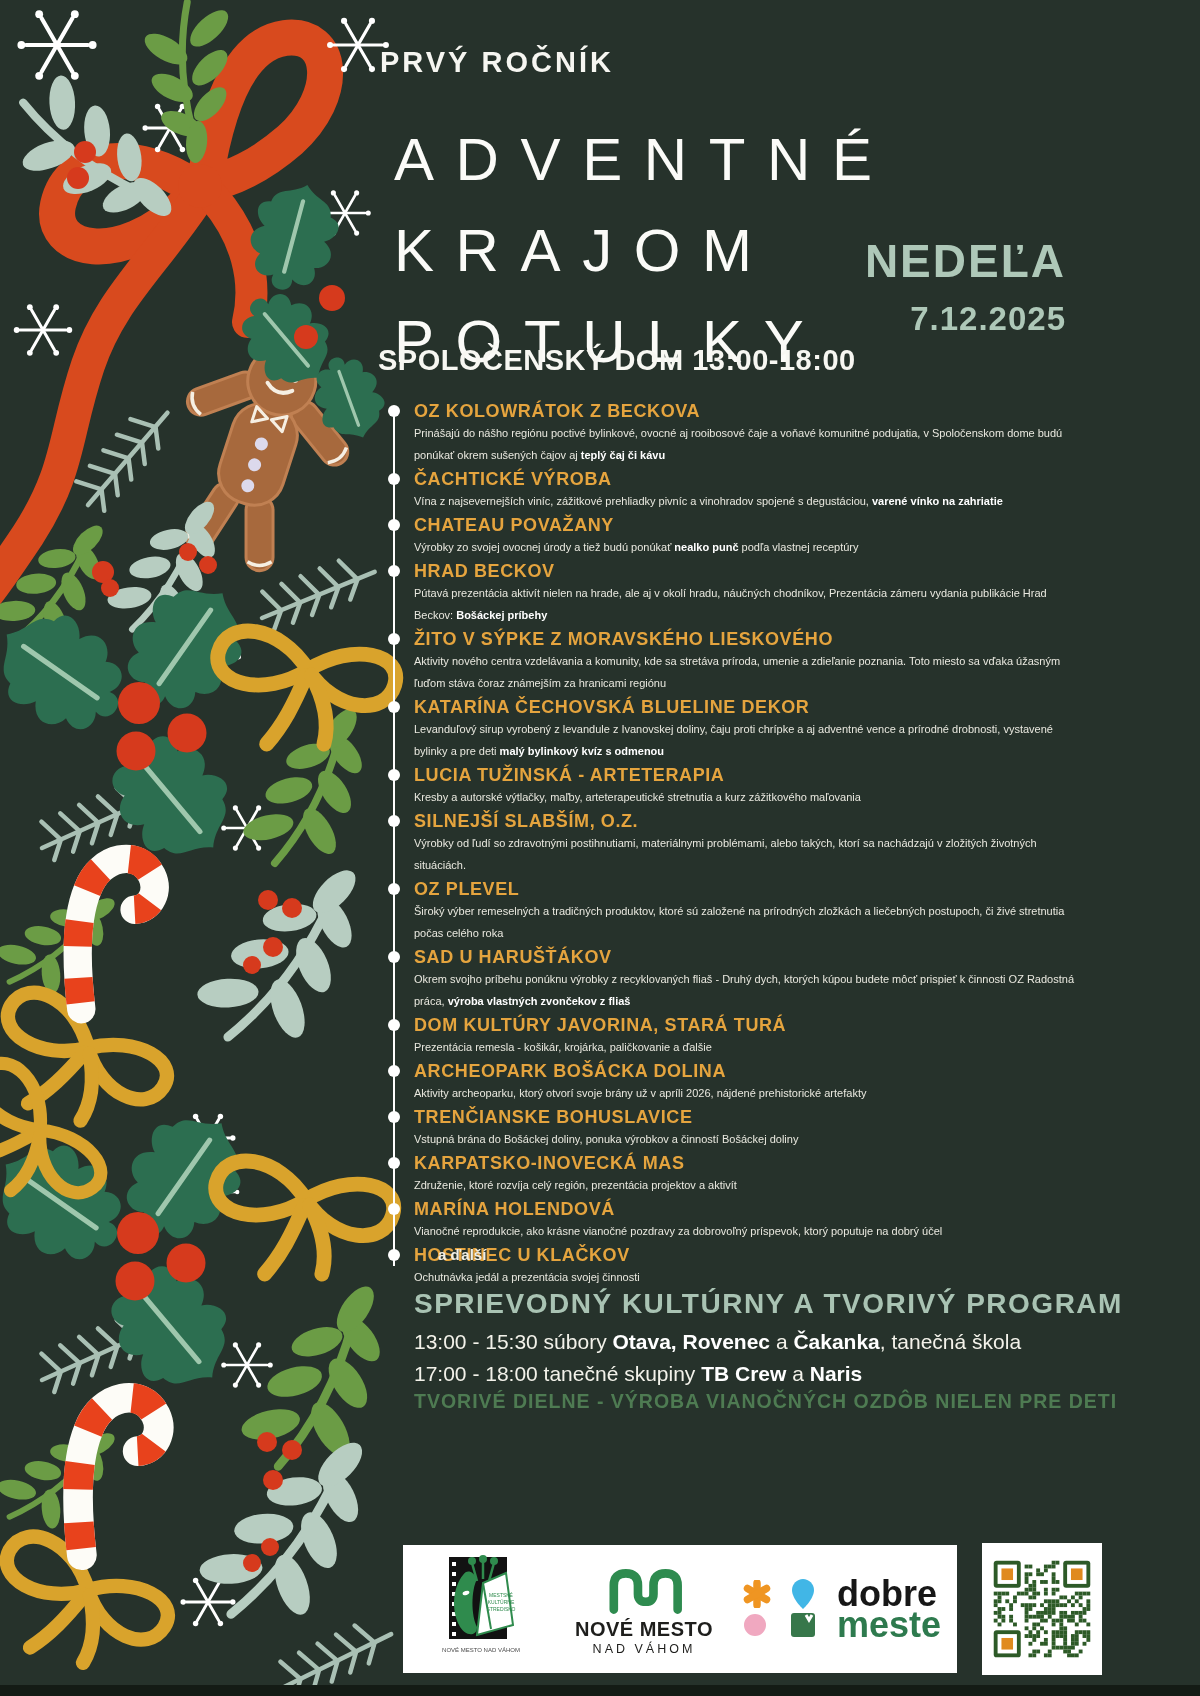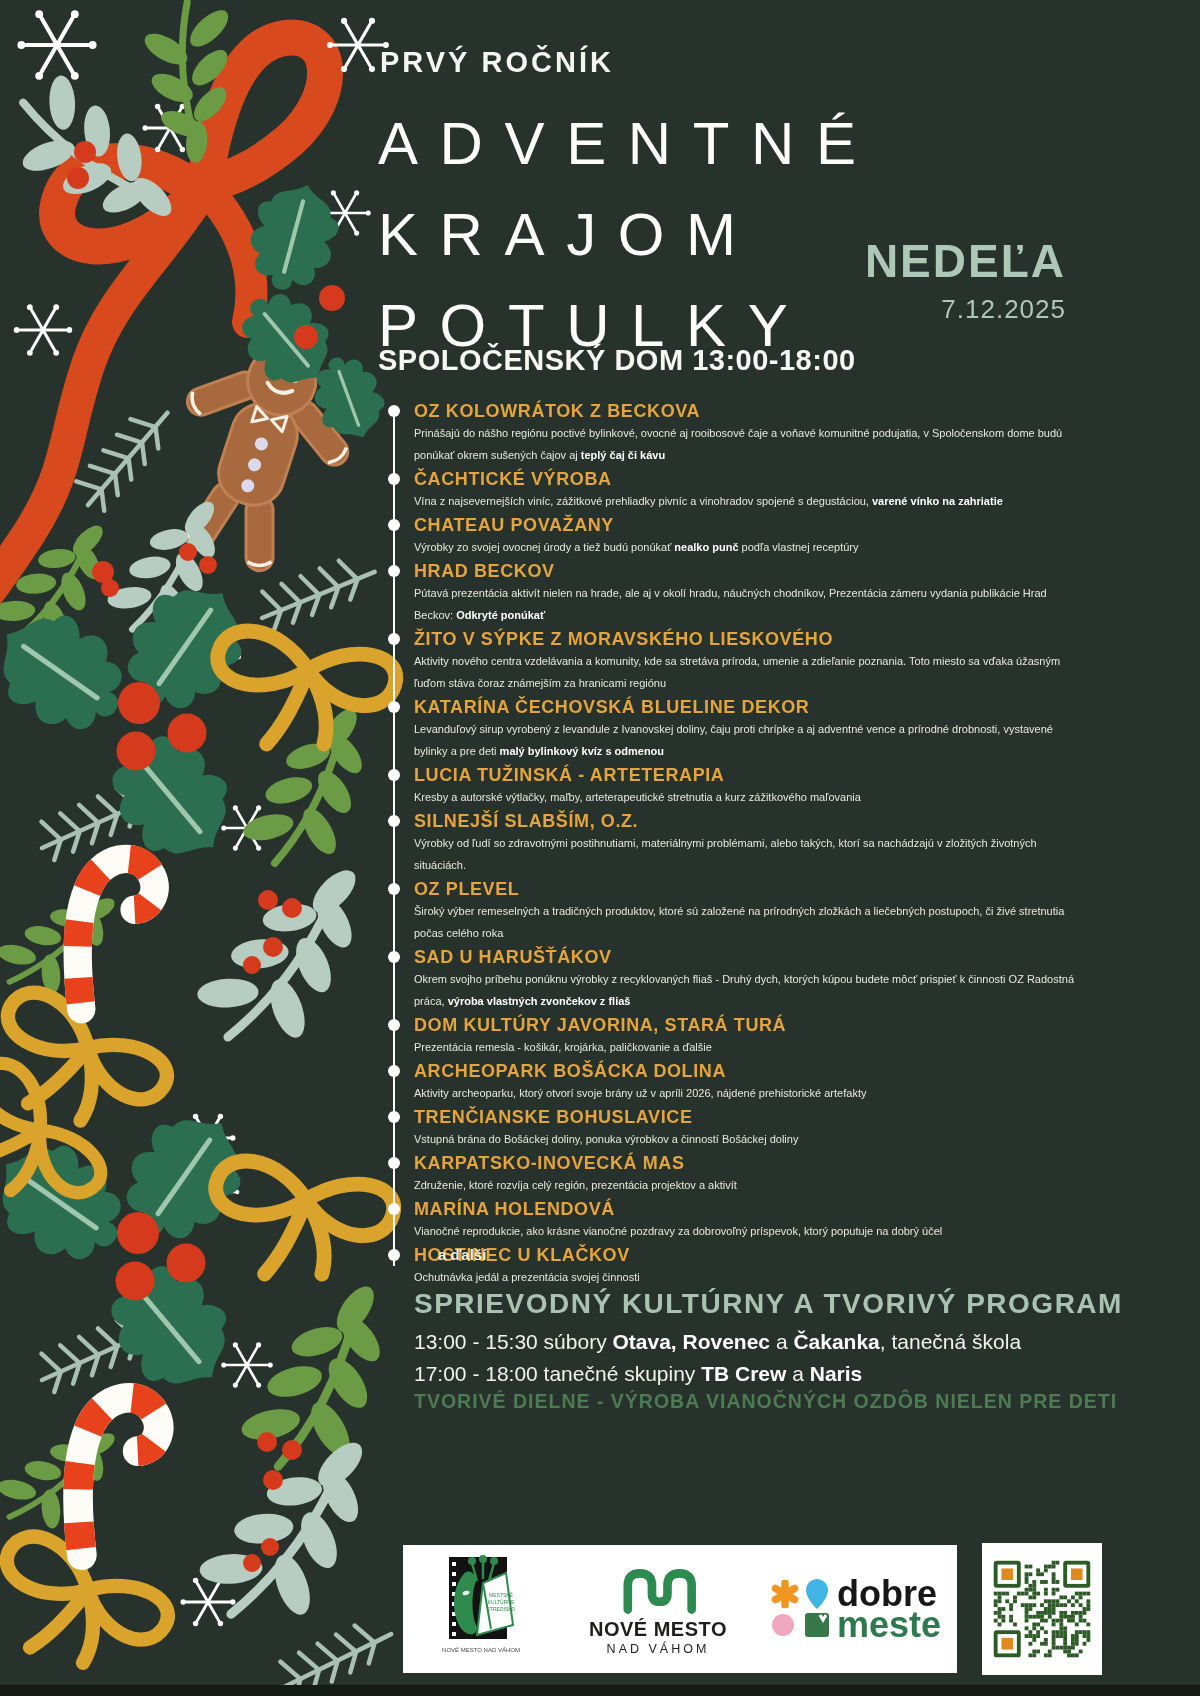--- a/index.html
+++ b/index.html
@@ -3,26 +3,26 @@
 <meta charset="utf-8">
 <style>
   html,body{margin:0;padding:0;background:#111;}
   .poster{position:relative;width:1200px;height:1696px;background:#26322b;overflow:hidden;
           font-family:"Liberation Sans",sans-serif;}
   .decor{position:absolute;left:0;top:0;pointer-events:none;}
   .bottom-strip{position:absolute;left:0;bottom:0;width:100%;height:11px;background:#141b15;}
 
   .kicker{position:absolute;left:380px;top:46px;font-size:29px;font-weight:800;
           letter-spacing:3px;color:#f6f6f1;}
-  .title{position:absolute;left:378px;top:98px;margin:0;color:#fbfbf8;font-weight:400;
+  .title{position:absolute;left:378px;top:98px;margin:16px;color:#fbfbf8;font-weight:400;
          font-size:60px;letter-spacing:0.36em;line-height:91px;}
   .title span{display:block;}
   .when{position:absolute;right:134px;top:234px;text-align:right;color:#aec8b8;}
   .when .day{font-size:46px;font-weight:800;letter-spacing:2px;margin-left:20px;}
-  .when .date{font-size:26px;font-weight:400;letter-spacing:1px;margin-top:6px;}
+  .when .date{font-size:33px;font-weight:700;letter-spacing:1px;margin-top:12px;}
   .venue{position:absolute;left:378px;top:344px;font-size:29px;font-weight:800;
          letter-spacing:0.5px;color:#f7f7f2;}
 
   .vendors{position:absolute;left:388px;top:402px;width:695px;margin:0;padding:0;list-style:none;}
   .vendors::before{content:"";position:absolute;left:5px;top:8px;bottom:26px;width:2px;background:#fff;}
   .vendor{position:relative;padding-left:26px;margin-bottom:4px;}
   .vendor .dot{position:absolute;left:0;top:3px;width:12px;height:12px;border-radius:50%;background:#fff;}
   .vendor h3{margin:0 0 1px;font-size:18px;line-height:19px;font-weight:800;
              letter-spacing:0.6px;color:#e5a43e;}
   .vendor p{margin:0;font-size:11px;line-height:22px;color:#e9e8df;}
@@ -37,21 +37,21 @@
   .workshops{position:absolute;left:414px;top:1390px;font-size:19.5px;font-weight:800;
              letter-spacing:1px;color:#4e7b52;}
 
   .logo-box{position:absolute;left:403px;top:1545px;width:554px;height:128px;background:#fff;
             display:flex;align-items:center;justify-content:space-between;padding:0 16px;box-sizing:border-box;}
   .qr-tile{position:absolute;left:982px;top:1543px;width:120px;height:132px;background:#fff;
            display:flex;align-items:center;justify-content:center;}
   .nm-logo{text-align:center;color:#1e1e1c;}
   .nm-logo .nm-name{font-size:20px;font-weight:800;letter-spacing:0.5px;}
   .nm-logo .nm-sub{font-size:12.5px;font-weight:500;letter-spacing:3px;margin-top:1px;}
-  .dm-logo{display:grid;grid-template-columns:30px 30px auto;grid-auto-rows:31px;align-items:center;column-gap:3px;}
+  .dm-logo{display:grid;grid-template-columns:30px 30px auto;grid-auto-rows:31px;align-items:center;column-gap:17px;}
   .dm-word1{font-size:36px;font-weight:700;color:#171717;line-height:30px;}
   .dm-word2{font-size:36px;font-weight:700;color:#2e7a4e;line-height:30px;}
 </style>
 </head>
 <body>
 
 <div class="poster">
 
   <svg class="decor" width="1200" height="1696" viewBox="0 0 1200 1696">
     <defs>
@@ -255,21 +255,21 @@
         <p>Vína z najsevernejších viníc, zážitkové prehliadky pivníc a vinohradov spojené s degustáciou, <b>varené vínko na zahriatie</b></p>
       </li>
       <li class="vendor">
         <span class="dot"></span>
         <h3>CHATEAU POVAŽANY</h3>
         <p>Výrobky zo svojej ovocnej úrody a tiež budú ponúkať <b>nealko punč</b> podľa vlastnej receptúry</p>
       </li>
       <li class="vendor">
         <span class="dot"></span>
         <h3>HRAD BECKOV</h3>
-        <p>Pútavá prezentácia aktivít nielen na hrade, ale aj v okolí hradu, náučných chodníkov, Prezentácia zámeru vydania publikácie Hrad Beckov: <b>Odkryté ponúkať</b></p>
+        <p>Pútavá prezentácia aktivít nielen na hrade, ale aj v okolí hradu, náučných chodníkov, Prezentácia zámeru vydania publikácie Hrad Beckov: <b>Bošáckej príbehy</b></p>
       </li>
       <li class="vendor">
         <span class="dot"></span>
         <h3>ŽITO V SÝPKE Z MORAVSKÉHO LIESKOVÉHO</h3>
         <p>Aktivity nového centra vzdelávania a komunity, kde sa stretáva príroda, umenie a zdieľanie poznania. Toto miesto sa vďaka úžasným ľuďom stáva čoraz známejším za hranicami regiónu</p>
       </li>
       <li class="vendor">
         <span class="dot"></span>
         <h3>KATARÍNA ČECHOVSKÁ BLUELINE DEKOR</h3>
         <p>Levanduľový sirup vyrobený z levandule z Ivanovskej doliny, čaju proti chrípke a aj adventné vence a prírodné drobnosti, vystavené bylinky a pre deti <b>malý bylinkový kvíz s odmenou</b></p>

